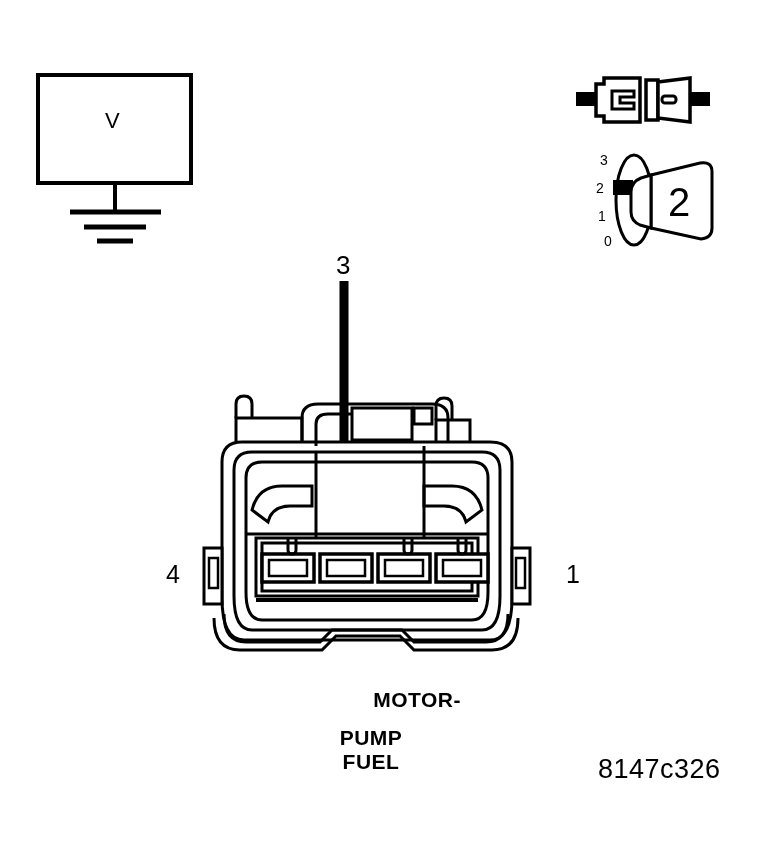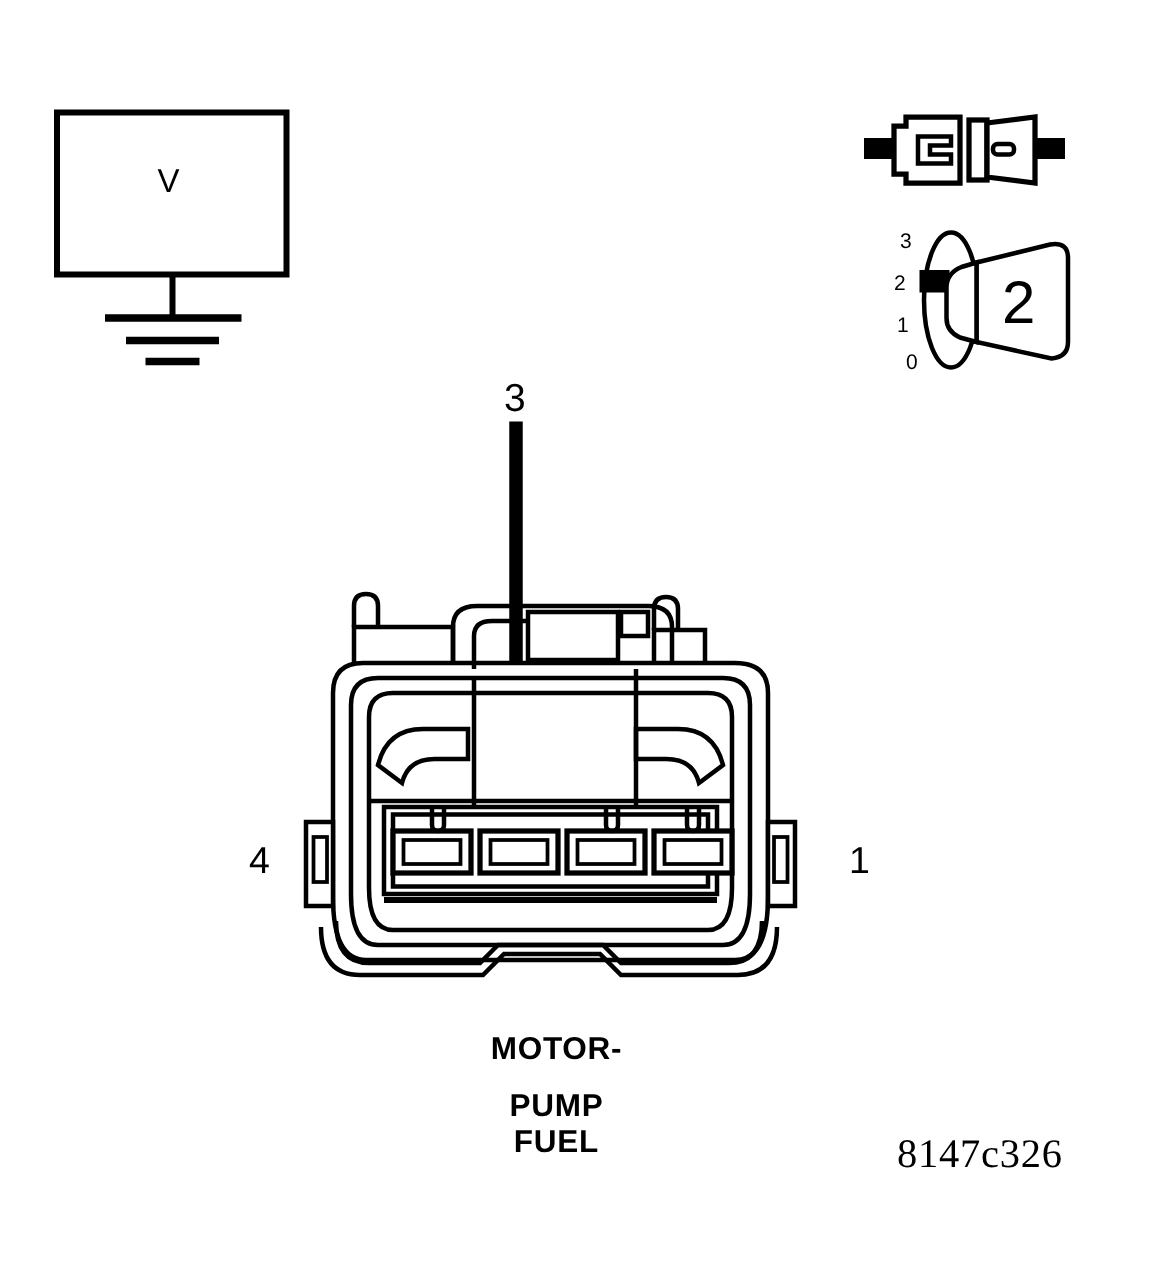--- a/index.html
+++ b/index.html
@@ -213,20 +213,20 @@
   <div class="lbl lbl-pin" style="left:566px; top:562px;">1</div>
 
   <div class="lbl lbl-dial-tick" style="left:600px; top:153px;">3</div>
   <div class="lbl lbl-dial-tick" style="left:596px; top:181px;">2</div>
   <div class="lbl lbl-dial-tick" style="left:598px; top:209px;">1</div>
   <div class="lbl lbl-dial-tick" style="left:604px; top:234px;">0</div>
 
   <div class="lbl lbl-dial-face" style="left:668px; top:182px;">2</div>
 
   <div style="position:absolute; left:281px; top:688px; width:180px;">
-    <div class="caption-line" style="margin-bottom:14px;">MOTOR-</div>
+    <div class="caption-line" style="margin-bottom:14px;text-align:right;">MOTOR-</div>
     <div class="caption-line">PUMP</div>
     <div class="caption-line" style="margin-bottom:14px;">FUEL</div>
   </div>
 
-  <div class="lbl lbl-figure-id" style="left:598px; top:756px;font-family:Liberation Serif, serif;">8147c326</div>
+  <div class="lbl lbl-figure-id" style="left:598px; top:756px;">8147c326</div>
 
 </div>
 
 </body></html>

